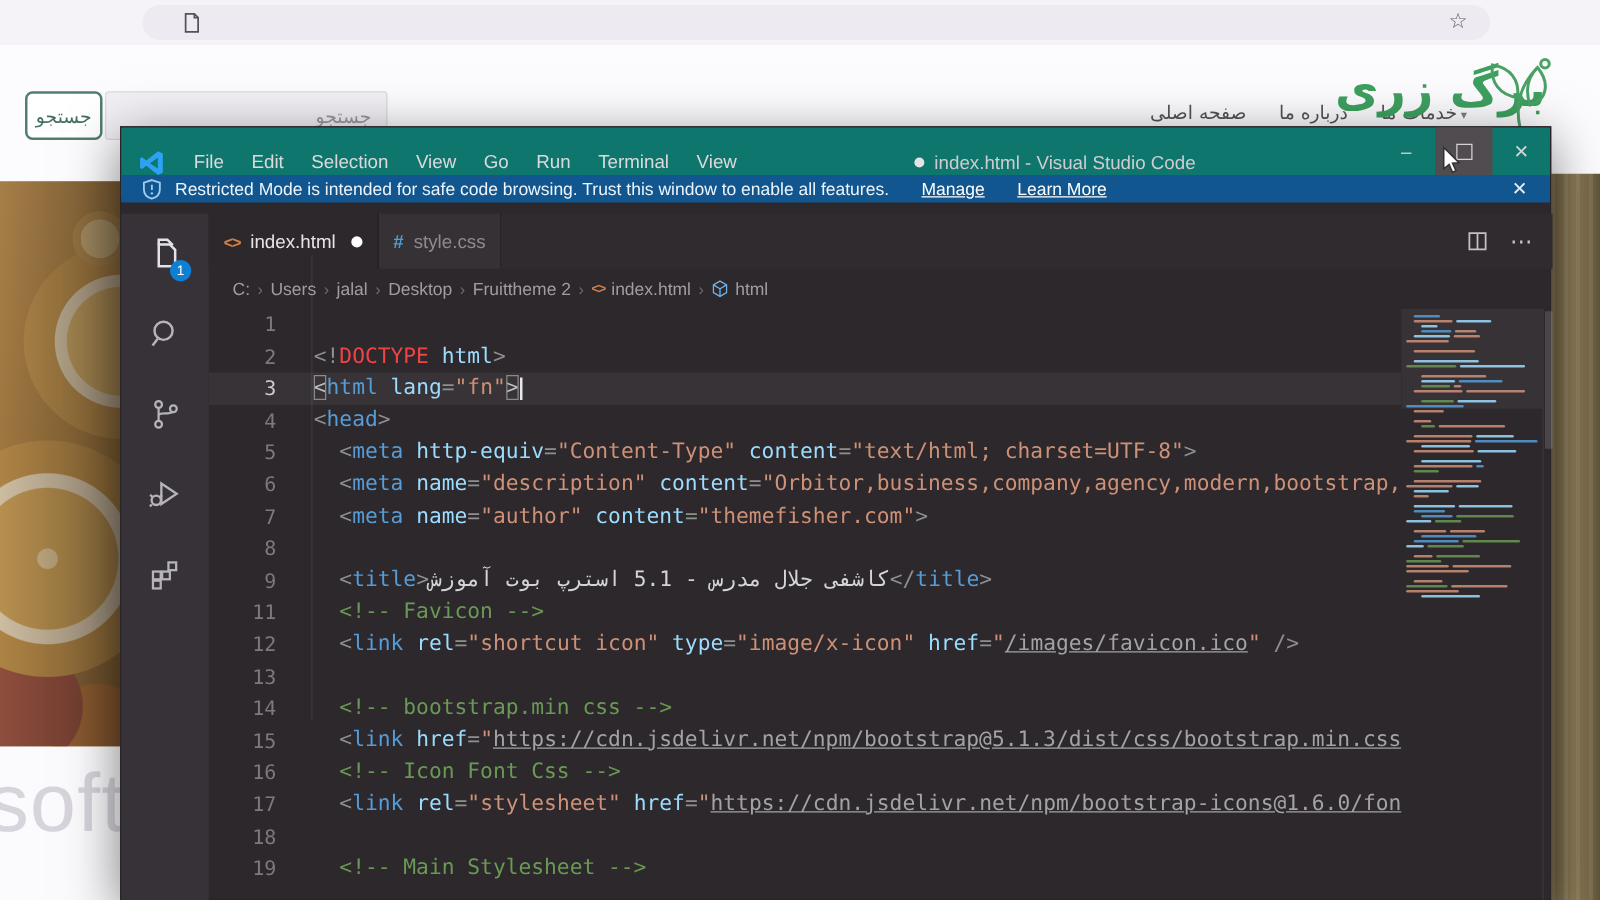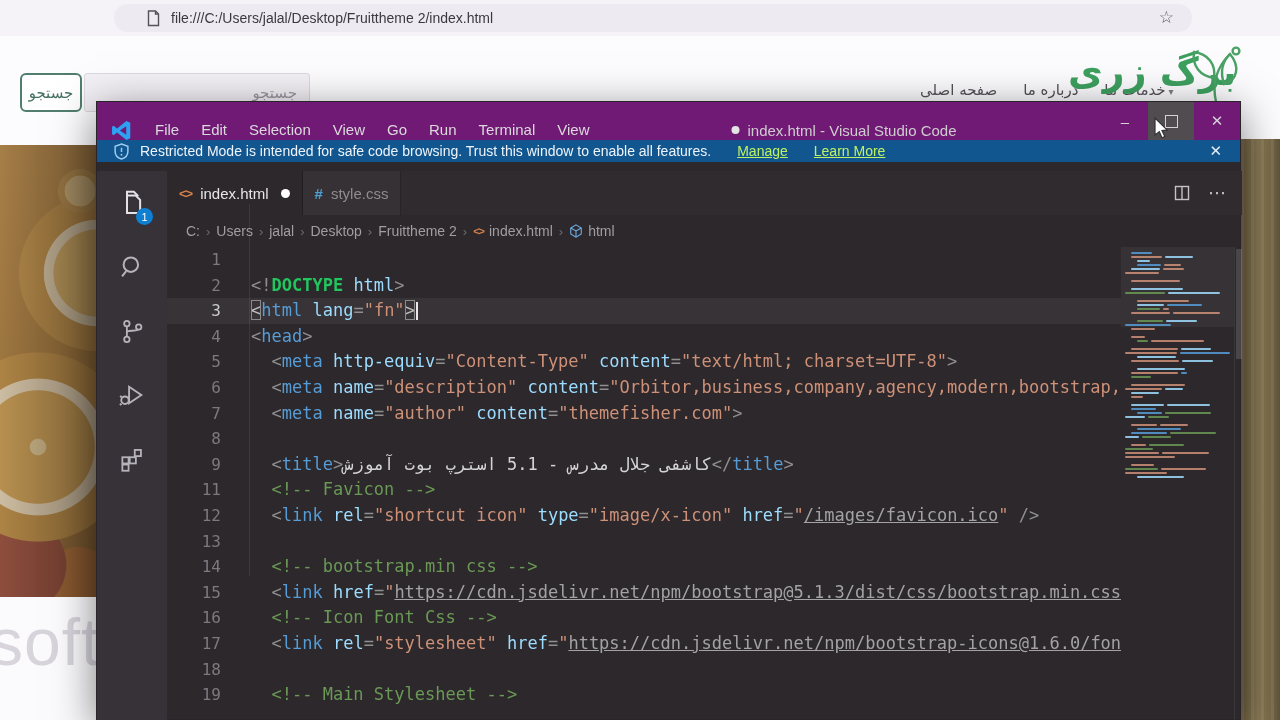--- a/index.html
+++ b/index.html
@@ -35,35 +35,35 @@
       linear-gradient(#bd9355,#b08749 60%,#9d7845);}
   .bg-left::after{content:'';position:absolute;inset:0;background:linear-gradient(to right,rgba(60,30,10,.18),rgba(25,12,5,.45));}
   .bg-right{position:absolute;left:1241px;top:139px;width:39px;height:581px;
     background:linear-gradient(to right,#6b5d3f,#8a7a55 45%,#7a6b49 75%,#5f5339);}
   .bg-right::after{content:'';position:absolute;inset:0;background:repeating-linear-gradient(90deg,rgba(255,255,255,.08) 0 3px,rgba(0,0,0,0) 3px 10px);}
   .watermark{position:absolute;left:-10px;top:604px;font-size:66px;color:#d7d4dc;letter-spacing:1px;}
 
   
   .vscode{position:absolute;left:96px;top:101px;width:1145px;height:619px;background:#2c282c;z-index:10;
           box-shadow:0 10px 40px rgba(0,0,0,.5);border:1px solid #28242a;box-sizing:border-box;}
-  .titlebar{position:absolute;left:0;top:0;width:100%;height:56px;background:#701a75;display:flex;align-items:center;}
+  .titlebar{position:absolute;left:0;top:0;width:100%;height:56px;background:#0f766e;display:flex;align-items:center;}
   .vsc-logo{margin-left:14px;display:flex;align-items:center;}
   .menus{display:flex;margin-left:12px;}
   .menu-item{padding:0 11px;font-size:15px;color:#dcd9dc;line-height:38px;cursor:pointer;}
   .win-title{position:absolute;left:747px;transform:translateX(-50%);font-size:15px;color:#cfccd0;display:flex;align-items:center;gap:8px;white-space:nowrap;}
   .title-dot{width:8px;height:8px;border-radius:50%;background:#e6e3e6;}
   .win-controls{position:absolute;right:0;top:0;height:38px;display:flex;}
   .win-btn{width:46px;height:38px;display:flex;align-items:center;justify-content:center;color:#d5d2d5;font-size:15px;cursor:pointer;}
   .win-btn.max{background:#504c50;}
   .max-box{width:11px;height:11px;border:1.4px solid #d5d2d5;}
 
   .banner{position:absolute;left:0;top:38px;width:100%;height:22px;background:#11568f;display:flex;align-items:center;color:#eef4fa;font-size:14px;}
   .banner .shield{margin-left:16px;display:flex;}
   .banner .msg{margin-left:10px;white-space:nowrap;}
-  .banner a{color:#bef264;text-decoration:underline;margin-left:26px;cursor:pointer;white-space:nowrap;}
+  .banner a{color:#ffffff;text-decoration:underline;margin-left:26px;cursor:pointer;white-space:nowrap;}
   .banner .close{position:absolute;right:18px;font-size:15px;color:#e8eef4;cursor:pointer;}
 
   .activitybar{position:absolute;left:0;top:69px;width:70px;height:550px;background:#363238;display:flex;flex-direction:column;align-items:center;}
   .act-item{position:relative;width:70px;height:64px;display:flex;align-items:center;justify-content:center;cursor:pointer;color:#b6b3ba;}
   .act-item.first{color:#e4e1e8;}
   .act-badge{position:absolute;right:14px;bottom:10px;width:17px;height:17px;border-radius:50%;background:#0f7fd1;color:#fff;
              font-size:11px;display:flex;align-items:center;justify-content:center;}
 
   .tabbar{position:absolute;left:70px;top:69px;width:1075px;height:44px;background:#2f2b2f;display:flex;}
   .tab{height:44px;display:flex;align-items:center;padding:0 12px;gap:8px;font-size:15px;cursor:pointer;border-right:1px solid rgba(0,0,0,.25);}
@@ -82,21 +82,21 @@
 
   .code-area{position:absolute;left:70px;top:145px;width:954px;height:474px;overflow:hidden;
              font-family:"DejaVu Sans Mono","DejaVu Sans",monospace;font-size:17px;}
   .code-line{display:flex;height:25.6px;line-height:25.6px;white-space:pre;}
   .code-line.current{background:rgba(255,255,255,.055);}
   .ln{width:54px;text-align:right;color:#7d7980;font-size:16px;flex:none;}
   .lcode{margin-left:30px;flex:none;}
   .code-line.current .ln{color:#cccccc;}
   .indent-guide{position:absolute;left:152px;top:102px;width:1px;height:372px;background:rgba(255,255,255,.08);}
 
-  .tk-tag{color:#569cd6;}  .tk-kw{color:#22c55e;font-weight:bold;}
+  .tk-tag{color:#569cd6;}  .tk-kw{color:#ef4444;}
   .tk-attr{color:#9cdcfe;} .tk-str{color:#ce9178;}
   .tk-link{color:#a3a3a3;text-decoration:underline;}
   .tk-punct{color:#8f8f8f;} .tk-comment{color:#6a9955;}
   .tk-text{color:#d4d4d4;} .tk-plain{color:#d4d4d4;}
   .tk-bracket{color:#c0c0c0;outline:1px solid #8a8a8a;outline-offset:-1px;}
   .caret{display:inline-block;width:2px;height:18px;background:#e8e8e8;vertical-align:middle;margin-left:1px;}
 
   .minimap{position:absolute;left:1024px;top:145px;width:113px;height:474px;overflow:hidden;cursor:pointer;}
   .mm-slider{position:absolute;left:0;top:0;width:100%;height:80px;background:rgba(255,255,255,.05);}
   .mm-row{height:4px;display:flex;align-items:center;}
@@ -110,21 +110,20 @@
 <body>
 
 <div class="browser-bar">
   <div class="url-pill">
     <span class="doc-icon">
       <svg width="15" height="17" viewBox="0 0 15 17">
           <path d="M2.5 1h7l3 3v11.5h-10z" fill="none" stroke="#55525a" stroke-width="1.4"></path>
           <path d="M9.5 1v3h3" fill="none" stroke="#55525a" stroke-width="1.4"></path>
         </svg>
     </span>
-    <span class="url-text">file:///C:/Users/jalal/Desktop/Fruittheme 2/index.html</span>
     <span class="star-icon">☆</span>
   </div>
 </div>
 
 <div class="page-band"></div>
 <button class="search-btn">جستجو</button>
 <input class="search-input" placeholder="جستجو" style="">
 <div class="site-nav">
     <span class="nav-item">صفحه اصلی</span>
     <span class="nav-item">درباره ما</span>

